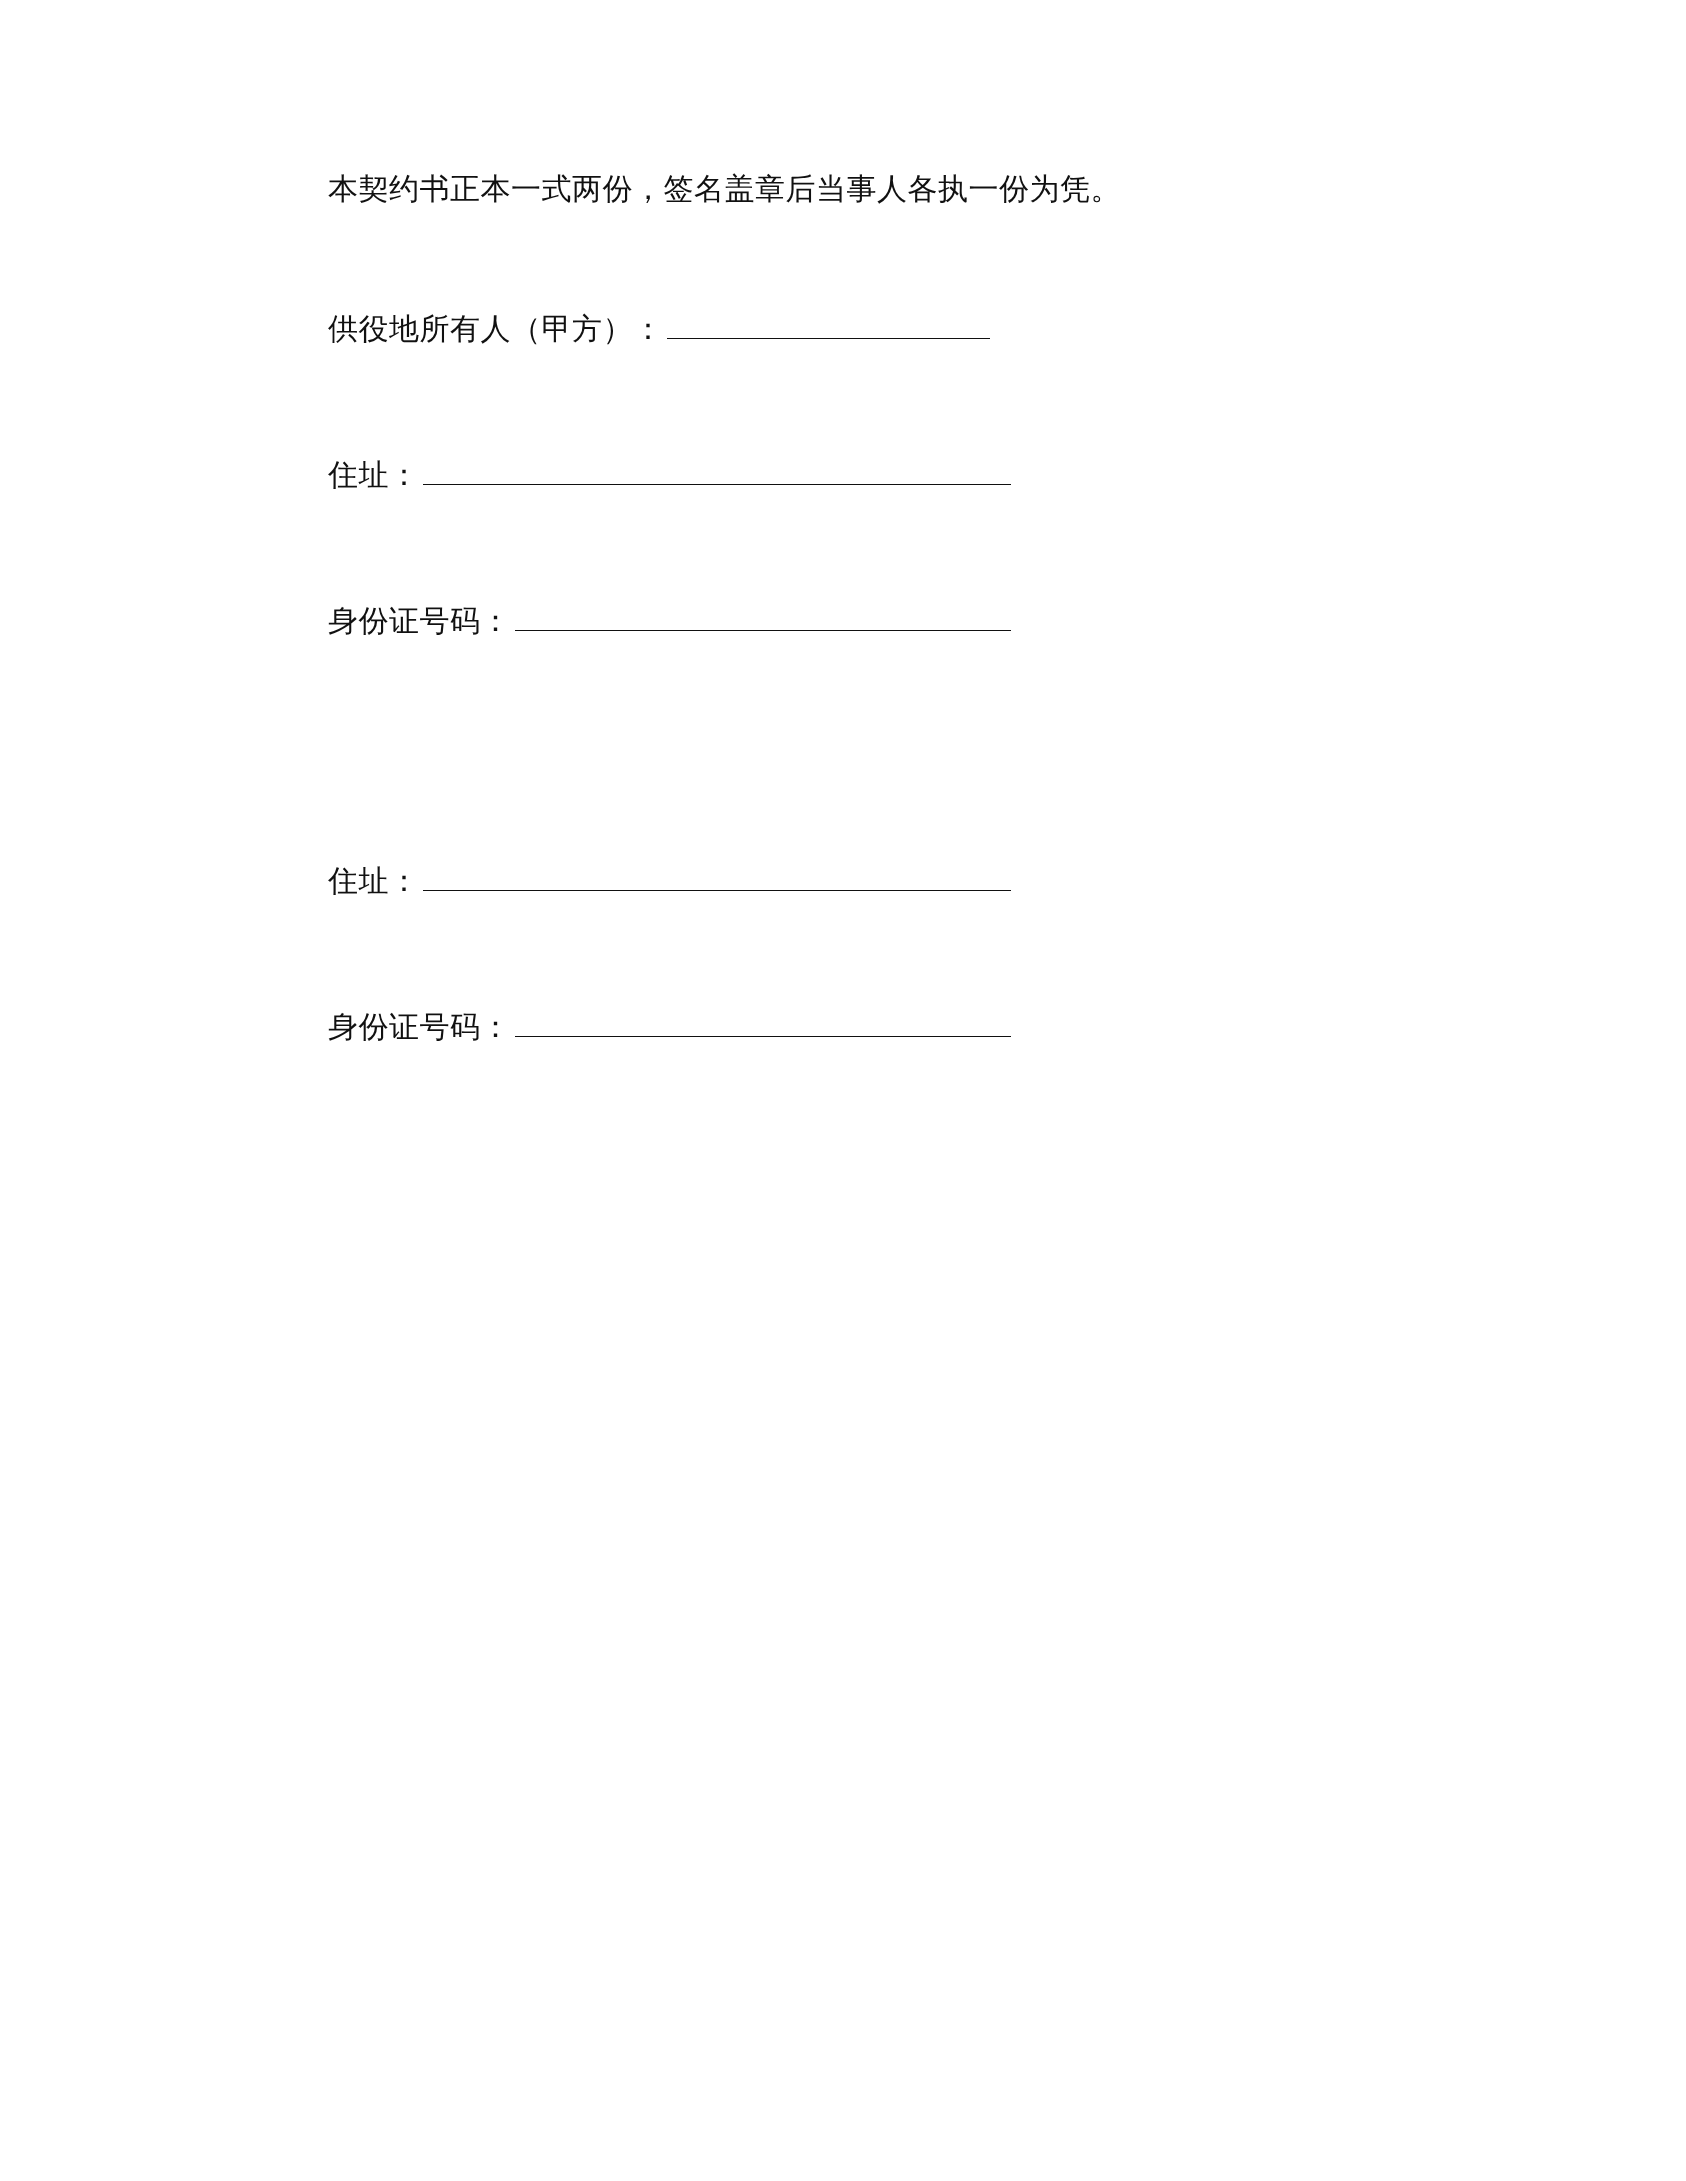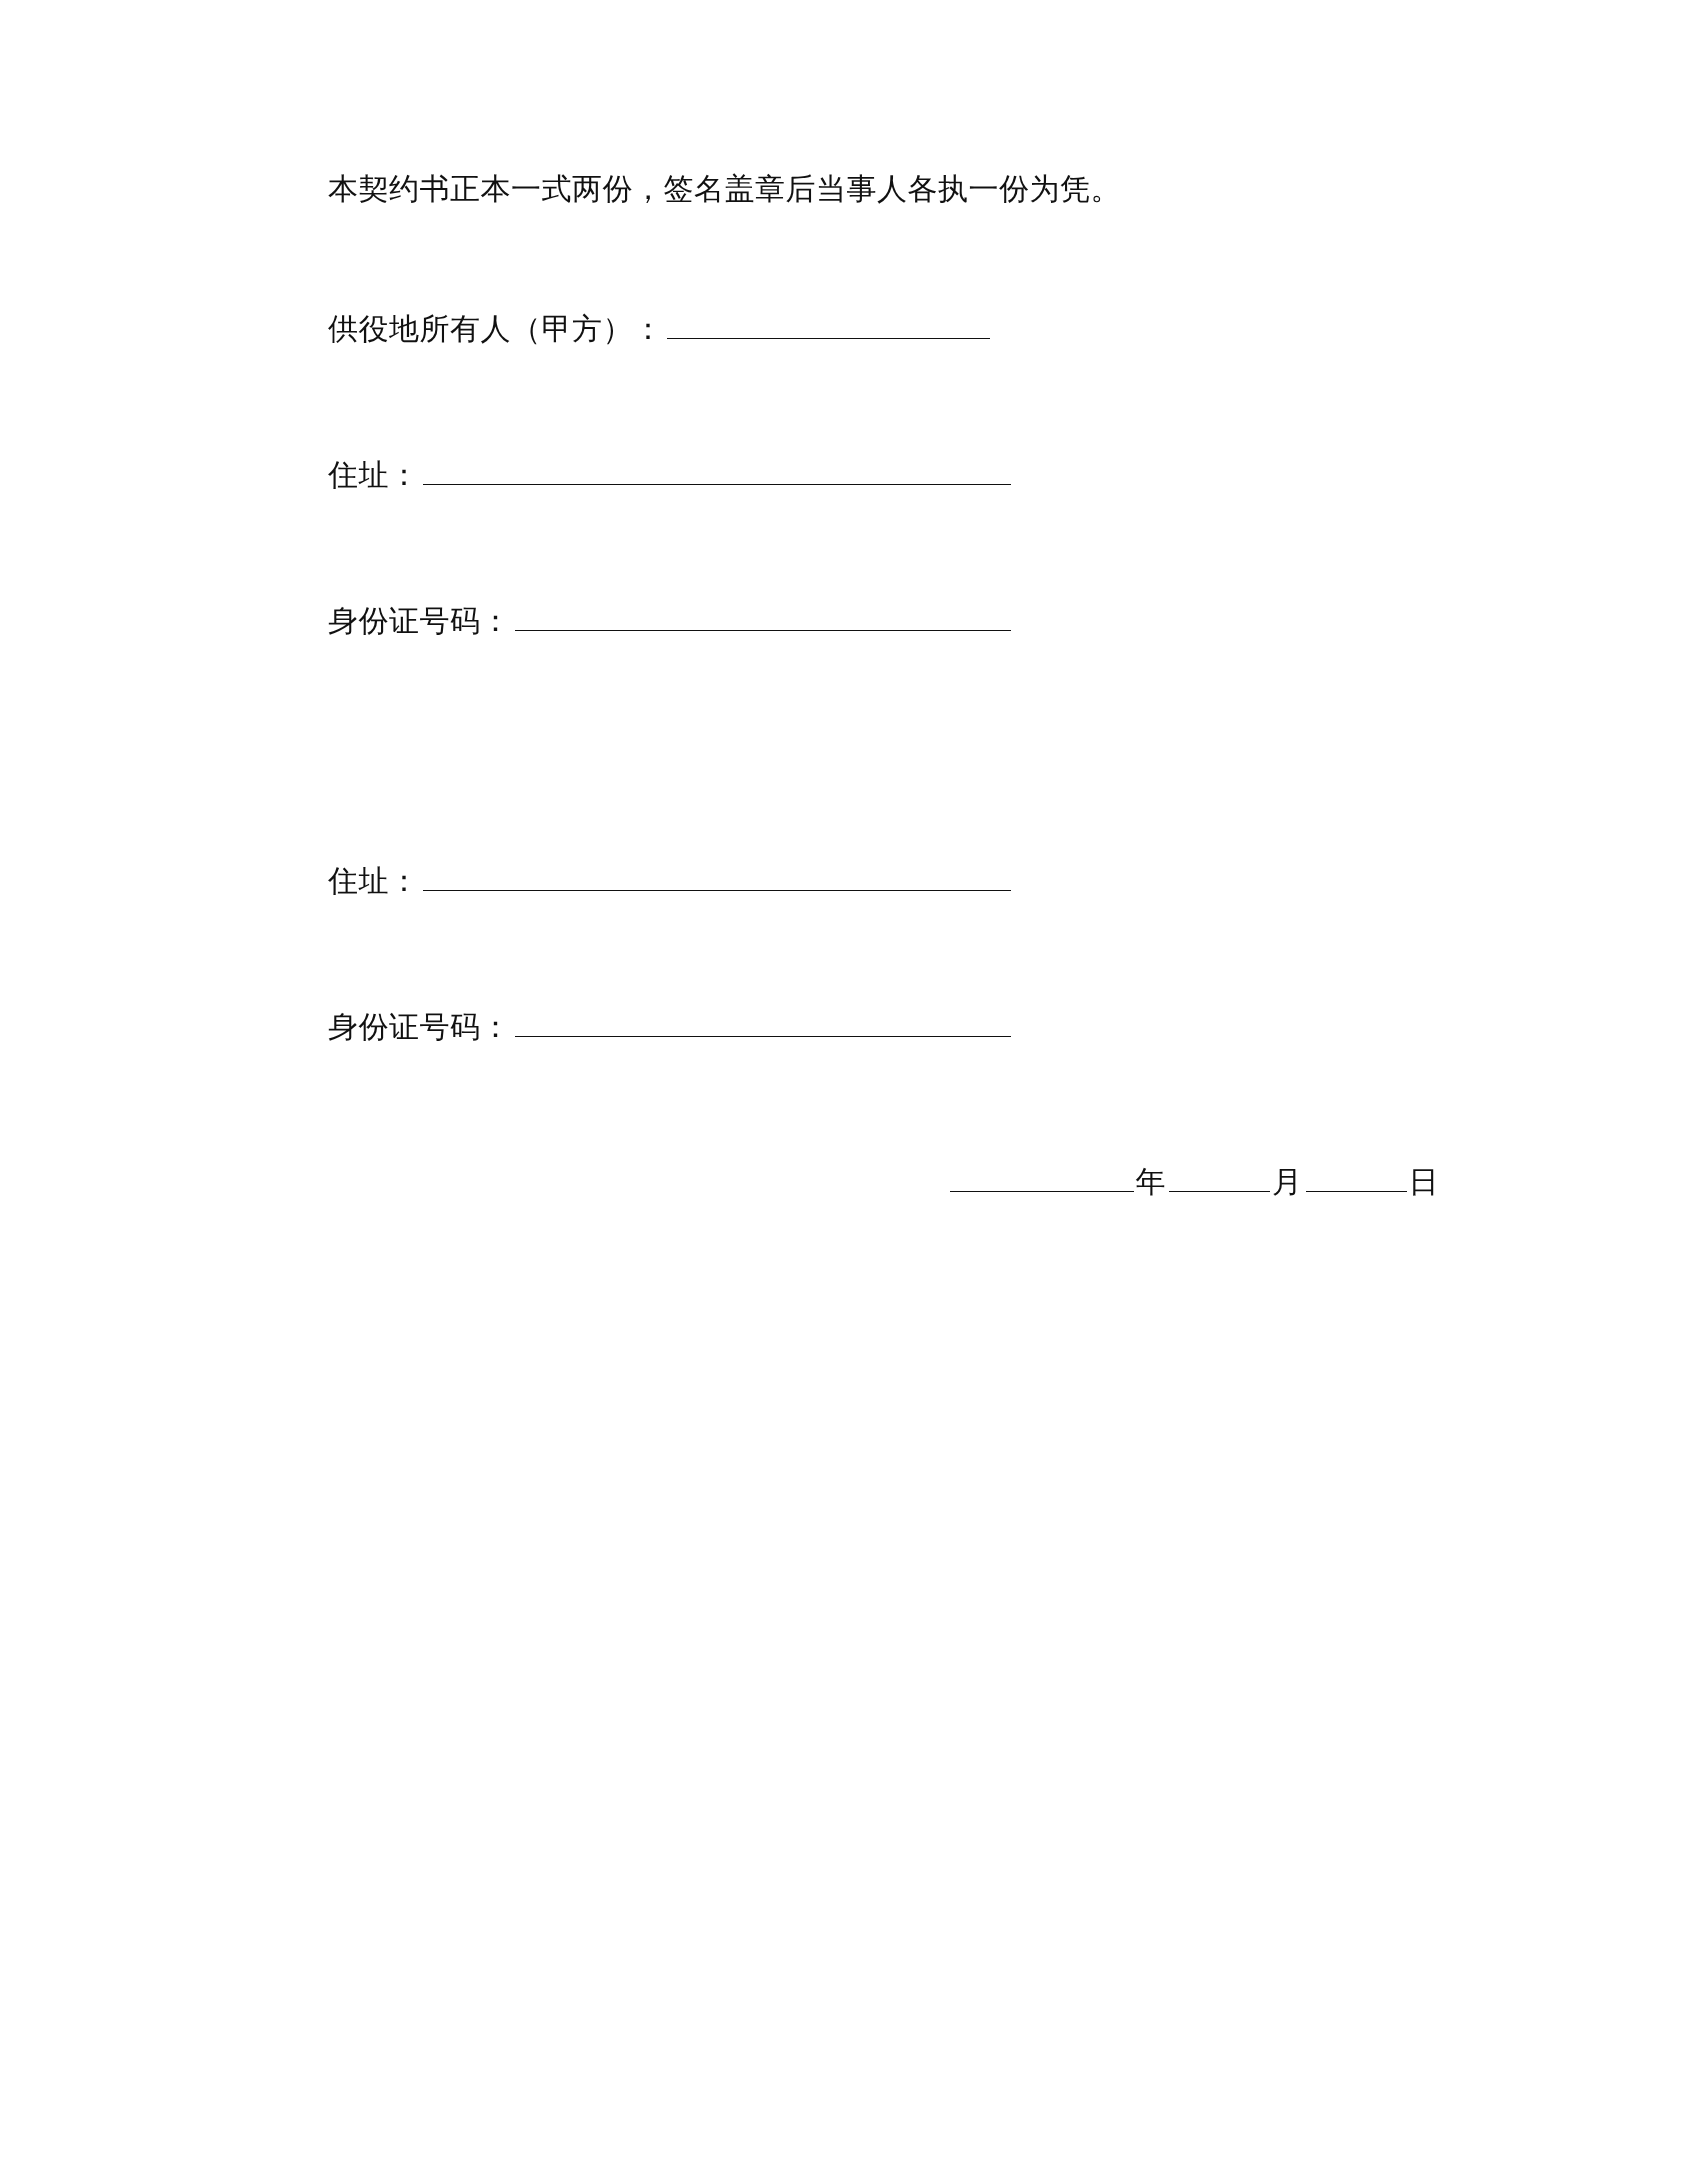--- a/index.html
+++ b/index.html
@@ -113,17 +113,14 @@
     </div>
 
     <div class="gap-normal"></div>
 
     <div class="line-row">
       <span class="label">身份证号码：</span><span class="blank blank-w3"></span>
     </div>
 
   </div>
 
-  <div class="date-row">
-    <span class="blank blank-year"></span><span class="date-unit">年</span><span class="blank blank-mon"></span><span class="date-unit">月</span><span class="blank blank-day"></span><span class="date-unit">日</span>
-  </div>
 </div>
 
 
 </body></html>

